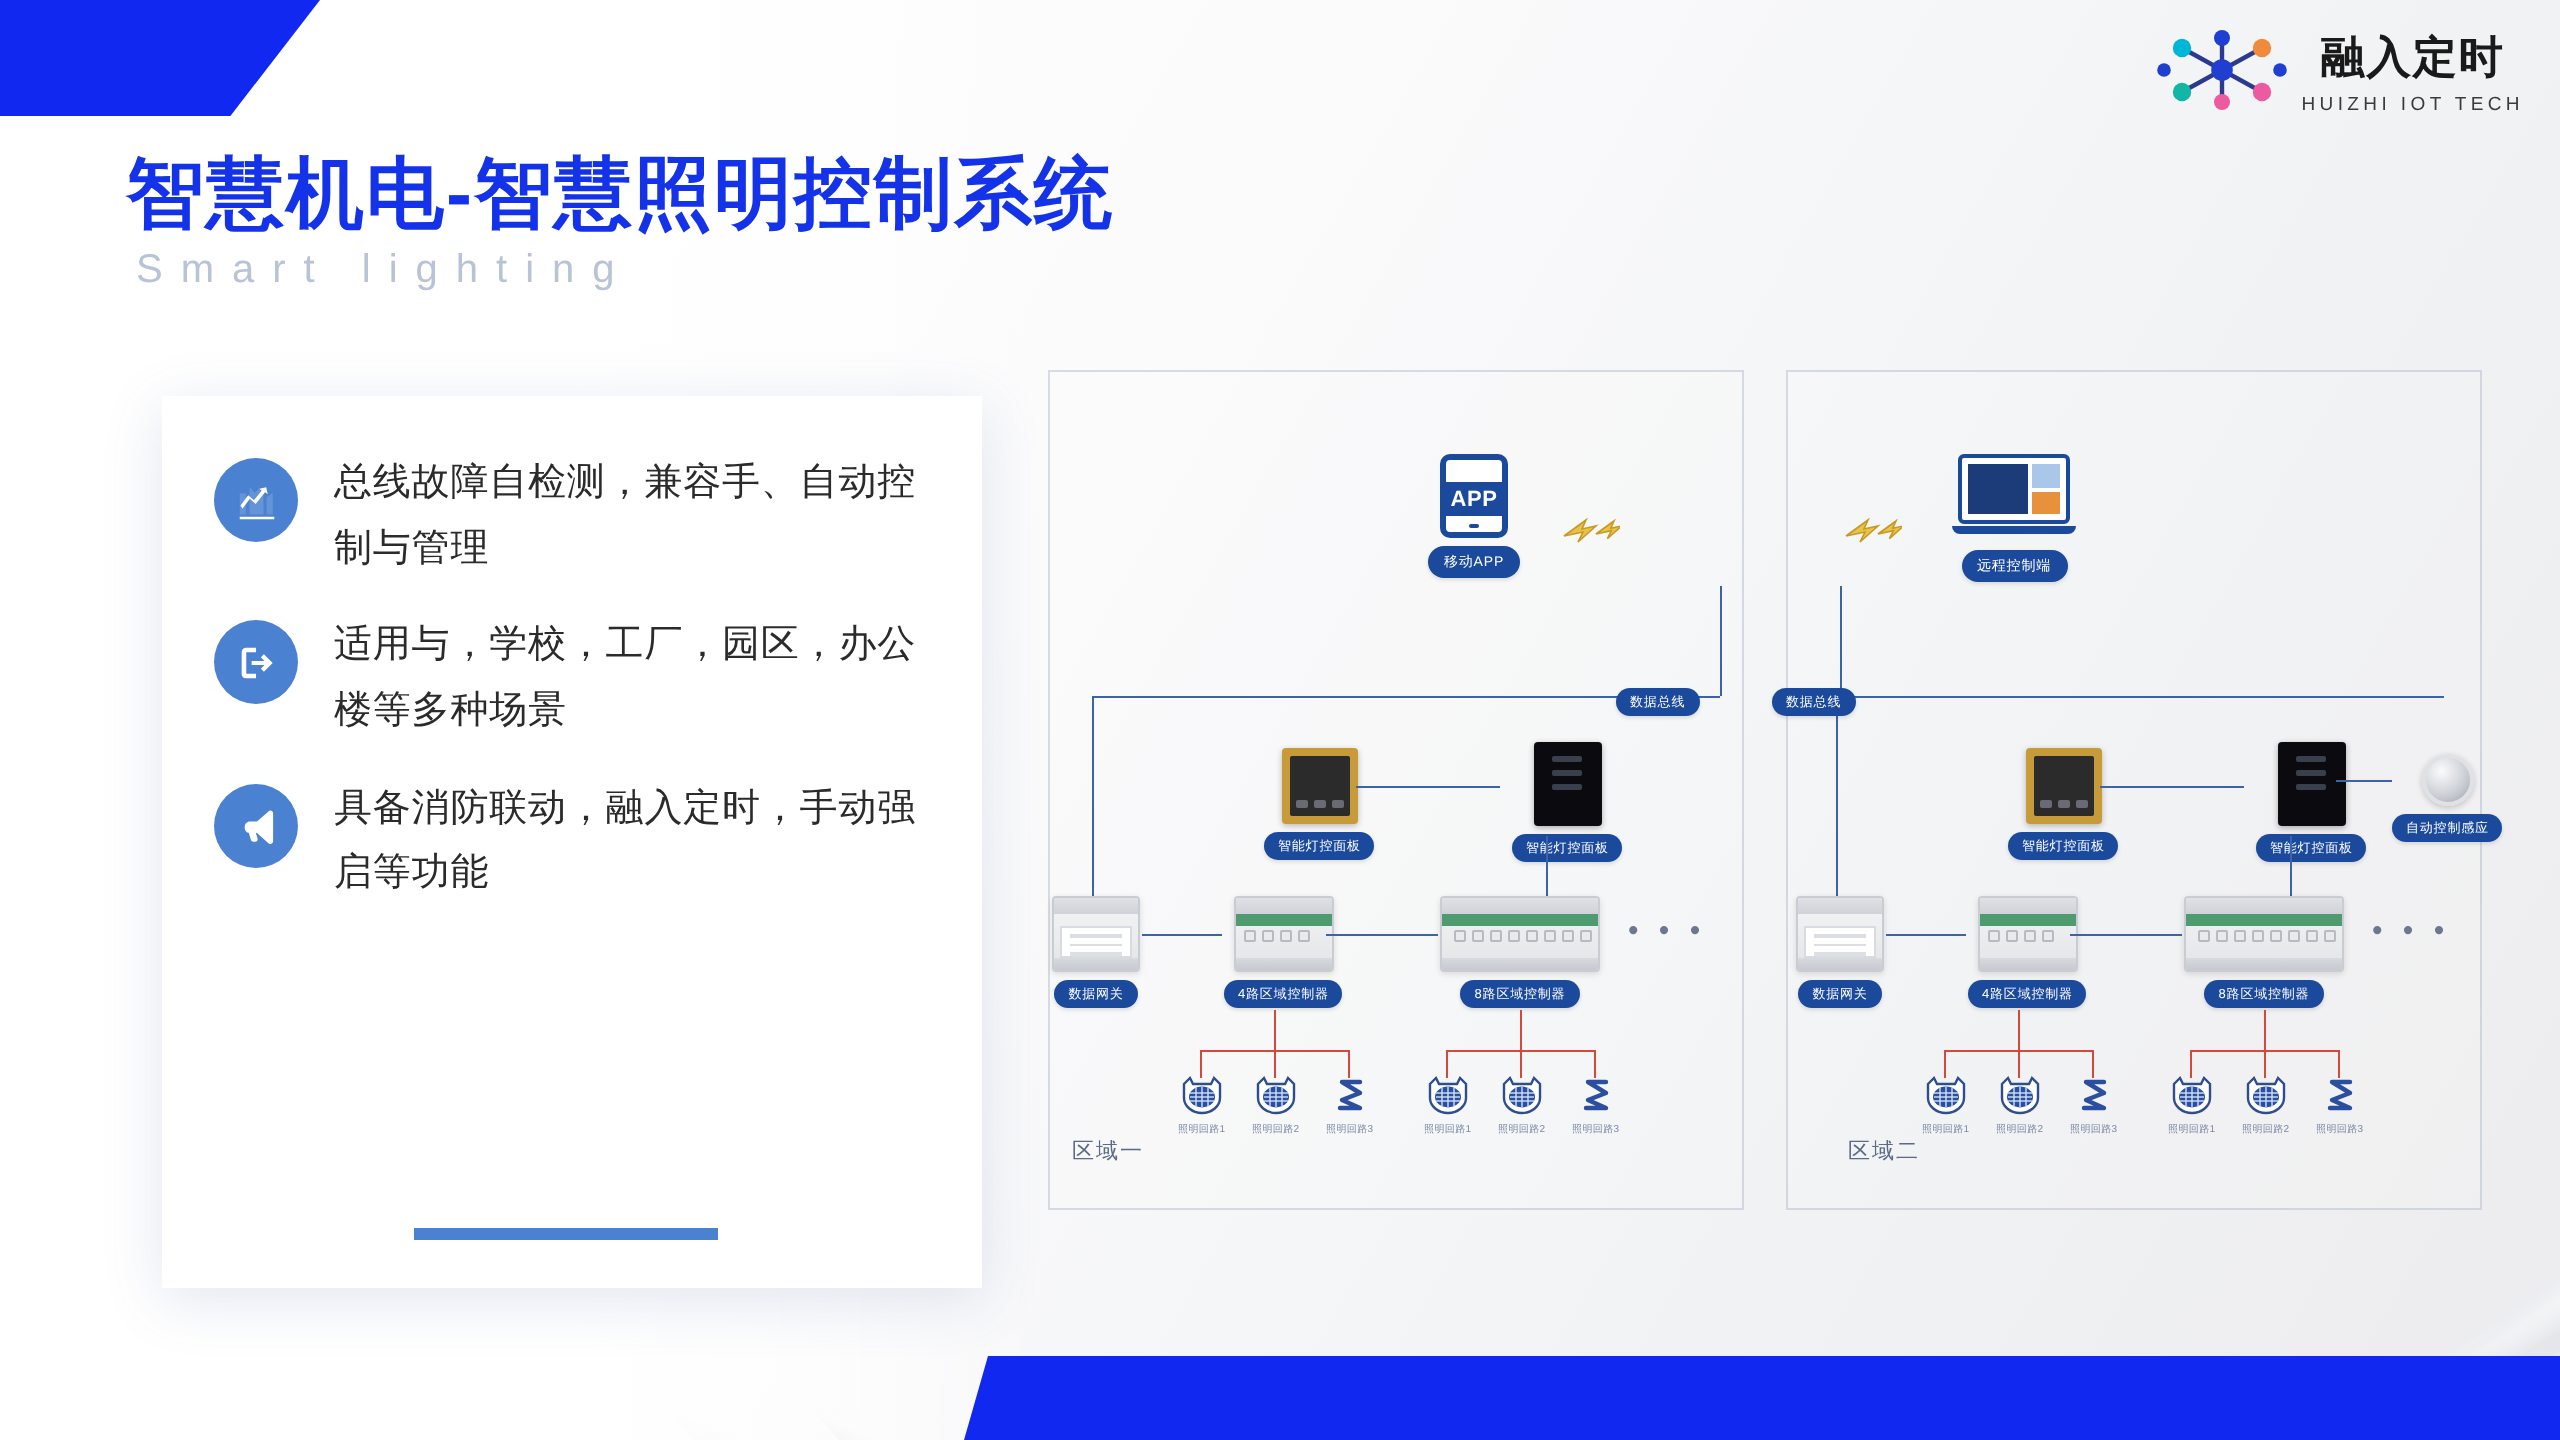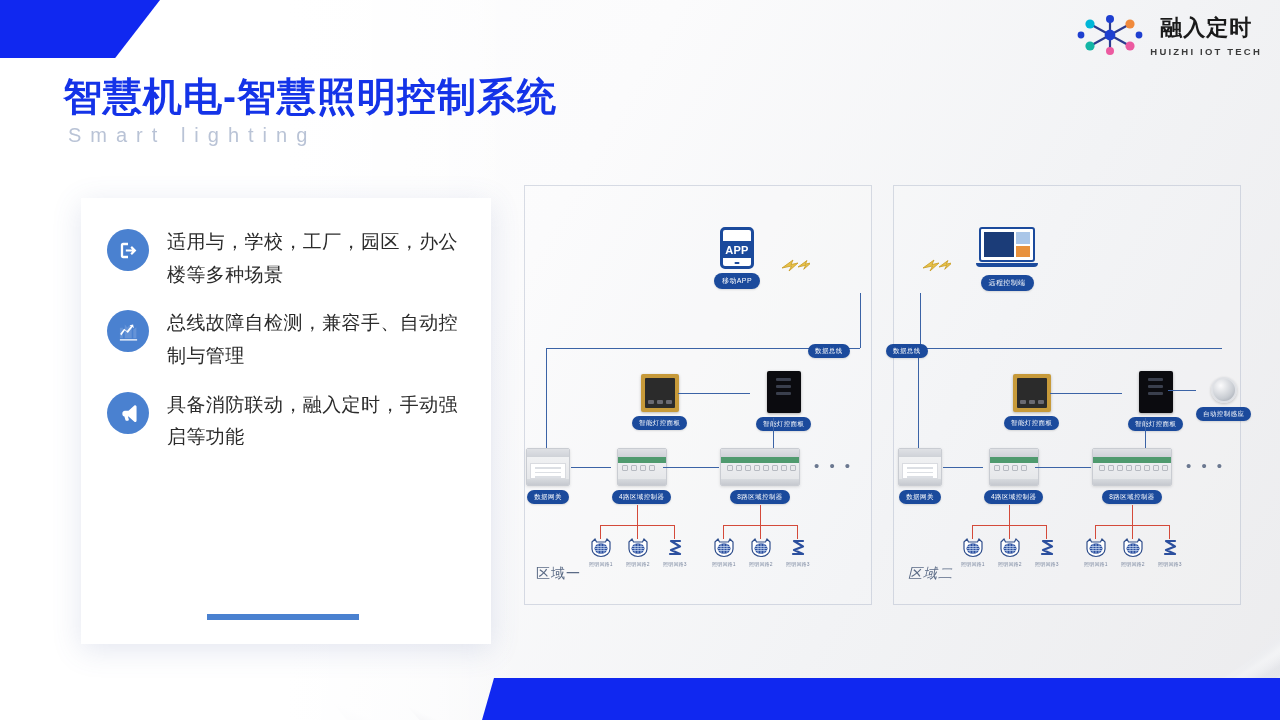--- a/index.html
+++ b/index.html
@@ -52,21 +52,21 @@
   }
   .page-subtitle {
     position: absolute; left: 68px; top: 124px;
     font-size: 20px; color: #b9c3d6; letter-spacing: 9px; font-weight: 400;
   }
 
   
   .logo { position: absolute; right: 18px; top: 15px; display: flex; align-items: center; gap: 7px; }
   .logo-text-wrap { display: flex; flex-direction: column; align-items: center; line-height: 1; }
   .logo-cn { font-size: 22px; font-weight: 700; color: #1a1a1a; letter-spacing: 1px; }
-  .logo-en { font-size: 9.5px; font-weight: 700; color: #3b3b3b; letter-spacing: 2.2px; margin-top: 8px; }
+  .logo-en { font-size: 9.5px; font-weight: 400; color: #3b3b3b; letter-spacing: 2.2px; margin-top: 8px; }
 
   
   .card {
     position: absolute; left: 81px; top: 198px; width: 410px; height: 446px;
     background: #ffffff; box-shadow: 0 6px 28px rgba(80,100,160,.16);
   }
   .feat-list { padding: 28px 22px 0 26px; }
   .feat {
     display: flex; align-items: flex-start; gap: 18px; margin-bottom: 16px;
   }
@@ -86,21 +86,21 @@
 
   
   .diagram { position: absolute; left: 508px; top: 185px; width: 760px; height: 430px; }
   .zone-box {
     position: absolute; top: 0; height: 420px;
     border: 1px solid rgba(170,180,200,.45); background: rgba(255,255,255,.12);
   }
   .zone-a { left: 16px;  width: 348px; }
   .zone-b { left: 385px; width: 348px; }
   .zone-label {
-    position: absolute; bottom: 32px; font-size: 14px; color: #5b6b86; letter-spacing: 1px;
+    position: absolute; bottom: 32px; font-size: 11px; color: #5b6b86; letter-spacing: 1px;
   }
 
   .node { position: absolute; display: flex; flex-direction: column; align-items: center; }
   .pill {
     background: #1b4a9c; color: #fff; font-size: 7px; letter-spacing: .4px;
     padding: 3px 8px; border-radius: 9px; white-space: nowrap; margin-top: 4px;
     box-shadow: 0 1px 2px rgba(0,0,0,.12);
   }
   .pill.sm { font-size: 6.5px; padding: 2.5px 7px; }
   .tiny-label { font-size: 5px; color: #7b88a0; margin-top: 3px; white-space: nowrap; letter-spacing: .2px; }
@@ -222,58 +222,58 @@
   </span>
 </div>
 
 <div class="card">
   <div class="feat-list">
 
 
     <div class="feat">
       <span class="feat-icon">
         <svg viewBox="0 0 24 24">
-            <path d="M11.5 4H6.3C5 4 4 5 4 6.3v11.4C4 19 5 20 6.3 20h5.2v-2.4H6.4V6.4h5.1V4z"></path>
-            <path d="M15.6 7.4 14 9l1.9 1.9H9.2v2.2h6.7L14 15l1.6 1.6 4.6-4.6-4.6-4.6z"></path>
-          </svg>
-      </span>
-      <span class="feat-text">适用与，学校，工厂，园区，办公楼等多种场景</span>
-    </div>
-
-    <div class="feat">
-      <span class="feat-icon">
-        <svg viewBox="0 0 24 24">
             <path d="M3 19V8h3.2v11H3zm5.1 0V4.5l2.6 3.2 2.3-2.1 2.4 3.1V19H8.1zM17 19V10l3.2-2.4V19H17z" opacity=".15"></path>
             <path d="M3 20.2h18v1.3H3zM4.4 16.1l3.9-5.3 3 2.7 4.9-6.1 1.4 1.1-.8-3.7-3.6.8 1.2 1-4 5-3-2.6-4 5.4z"></path>
             <path d="M3.2 18.4h17.6v1.1H3.2z" opacity=".0"></path>
             <path d="M4 9.5h2.6v8.4H4zM8.2 12.4h2.6v5.5H8.2zM12.4 10h2.6v7.9h-2.6zM16.6 7h2.6v10.9h-2.6z" opacity=".0"></path>
           </svg>
       </span>
       <span class="feat-text">总线故障自检测，兼容手、自动控制与管理</span>
     </div>
 
     <div class="feat">
       <span class="feat-icon">
         <svg viewBox="0 0 24 24">
+            <path d="M11.5 4H6.3C5 4 4 5 4 6.3v11.4C4 19 5 20 6.3 20h5.2v-2.4H6.4V6.4h5.1V4z"></path>
+            <path d="M15.6 7.4 14 9l1.9 1.9H9.2v2.2h6.7L14 15l1.6 1.6 4.6-4.6-4.6-4.6z"></path>
+          </svg>
+      </span>
+      <span class="feat-text">适用与，学校，工厂，园区，办公楼等多种场景</span>
+    </div>
+
+    <div class="feat">
+      <span class="feat-icon">
+        <svg viewBox="0 0 24 24">
             <path d="M19.6 4.6c-.5-.3-1.1-.2-1.5.2L12 10.2H8.3c-1.5 0-2.7 1.2-2.7 2.7v.6c0 1.3.9 2.4 2.1 2.6l1.1 3.6c.2.6.7 1 1.3 1h1c.8 0 1.4-.8 1.2-1.6l-.9-2.9h.6l6.1 5.4c.4.4 1 .5 1.5.2s.8-.8.8-1.3V5.9c0-.5-.3-1-.8-1.3z"></path>
           </svg>
       </span>
       <span class="feat-text">具备消防联动，融入定时，手动强启等功能</span>
     </div>
 
   </div>
   <div class="card-underline"></div>
 </div>
 
 <div class="diagram">
 
   <div class="zone-box zone-a"></div>
   <div class="zone-box zone-b"></div>
   <div class="zone-label" style="left:28px;">区域一</div>
-  <div class="zone-label" style="left:400px;font-style:italic;">区域二</div>
+  <div class="zone-label" style="left:416px;">区域二</div>
 
   <div class="node" style="left:206px; top:42px;">
     <div class="phone">
       <div class="phone-band">
           <span>APP</span>
         </div>
       <div class="phone-dot"></div>
     </div>
     <div class="pill">移动APP</div>
   </div>

